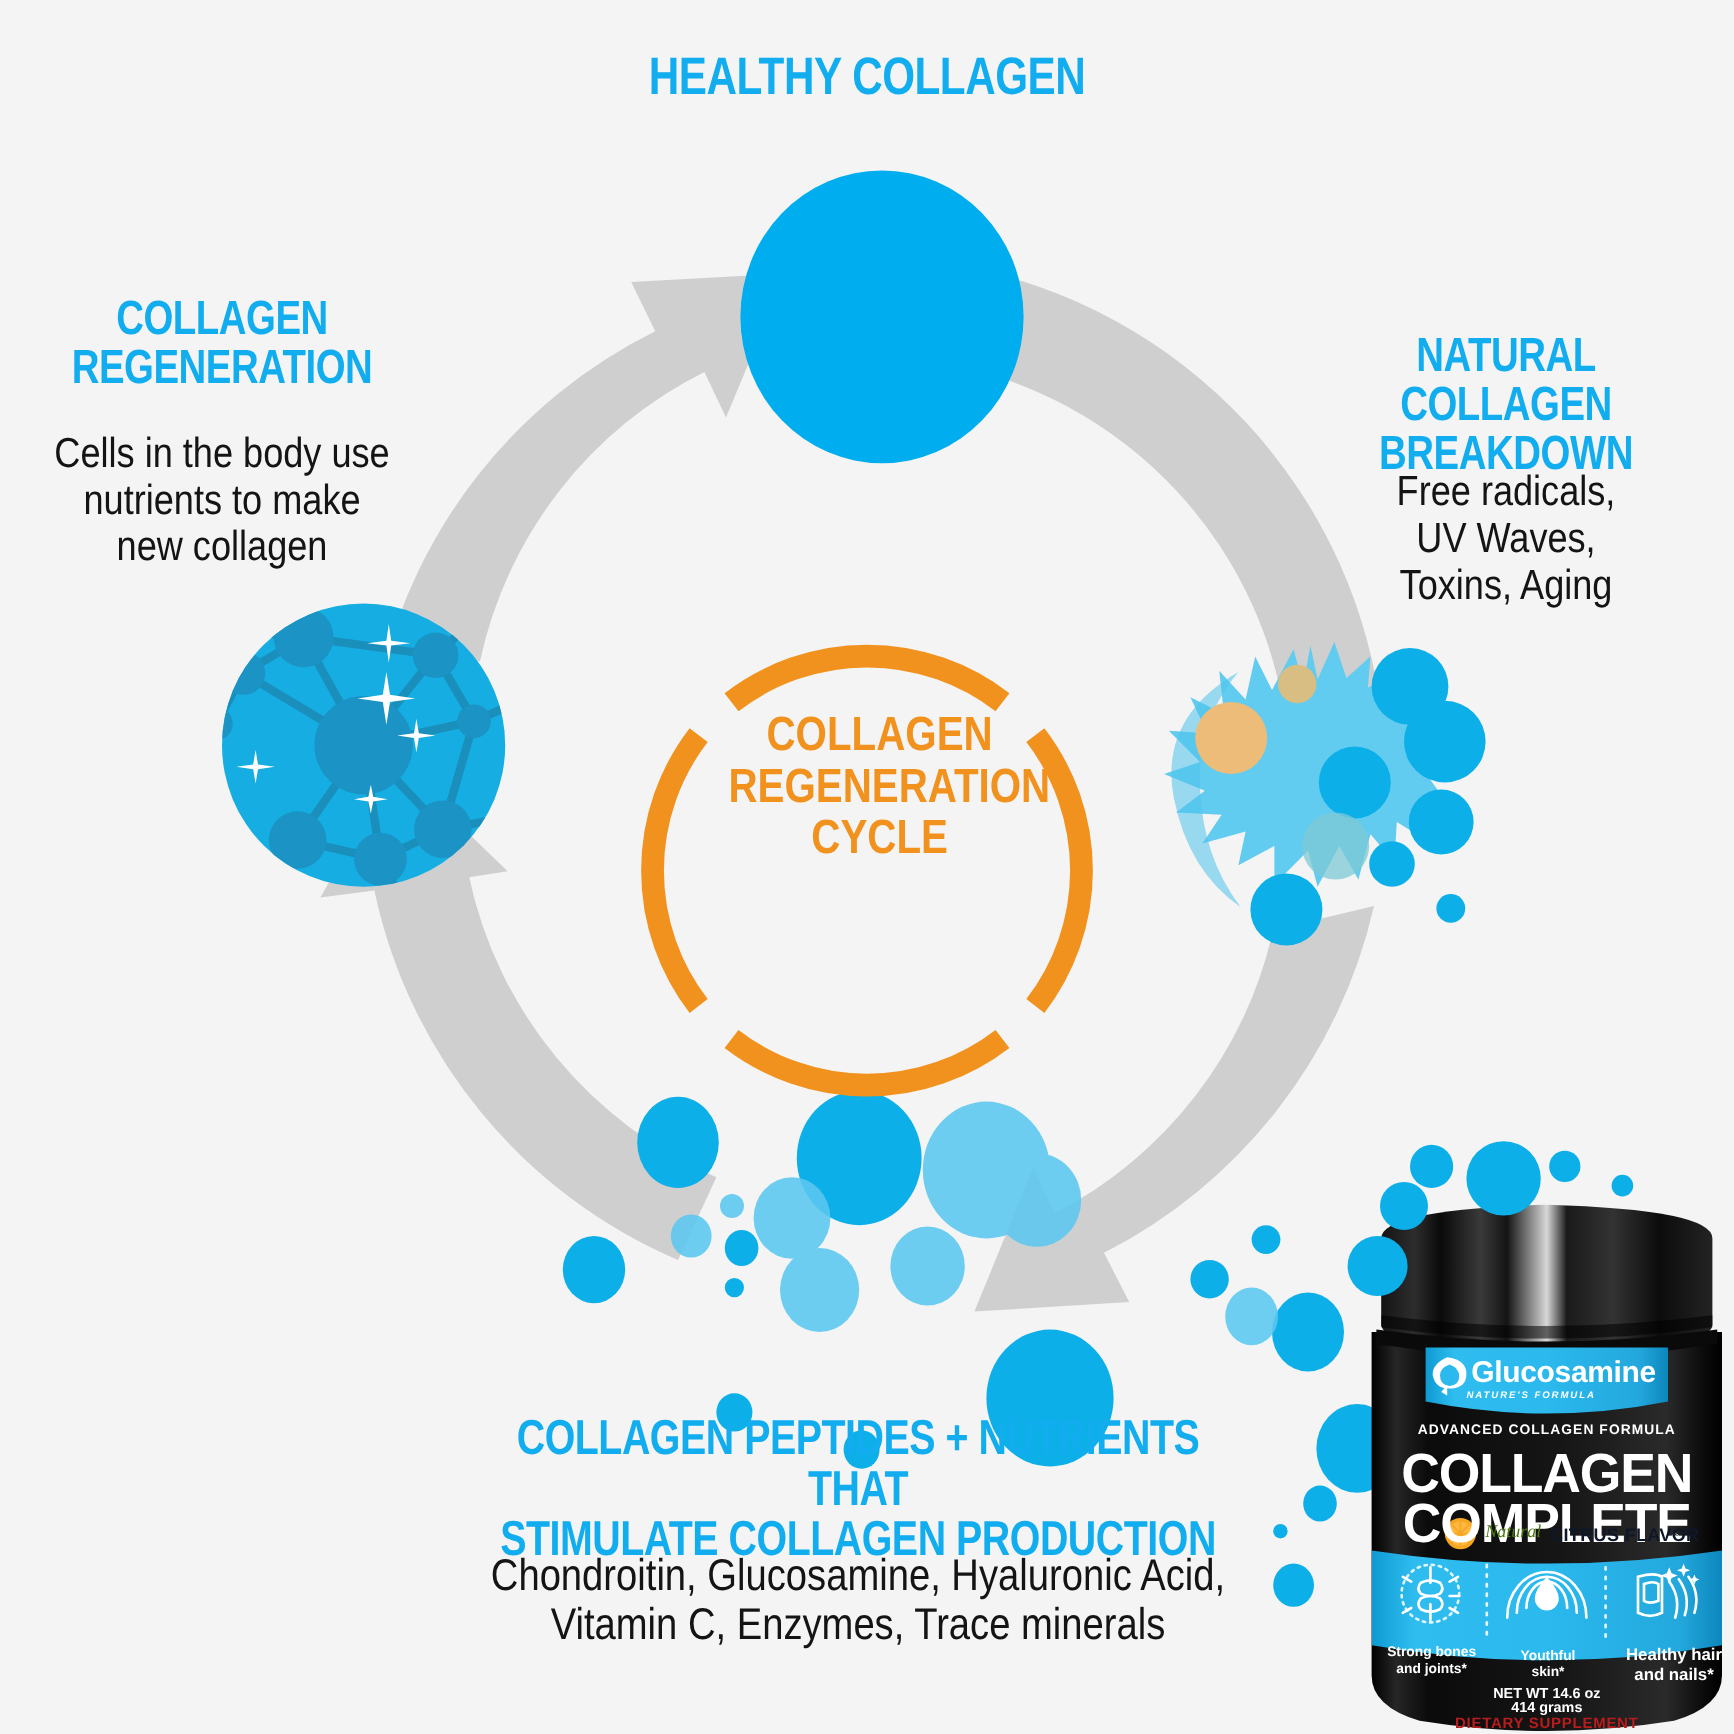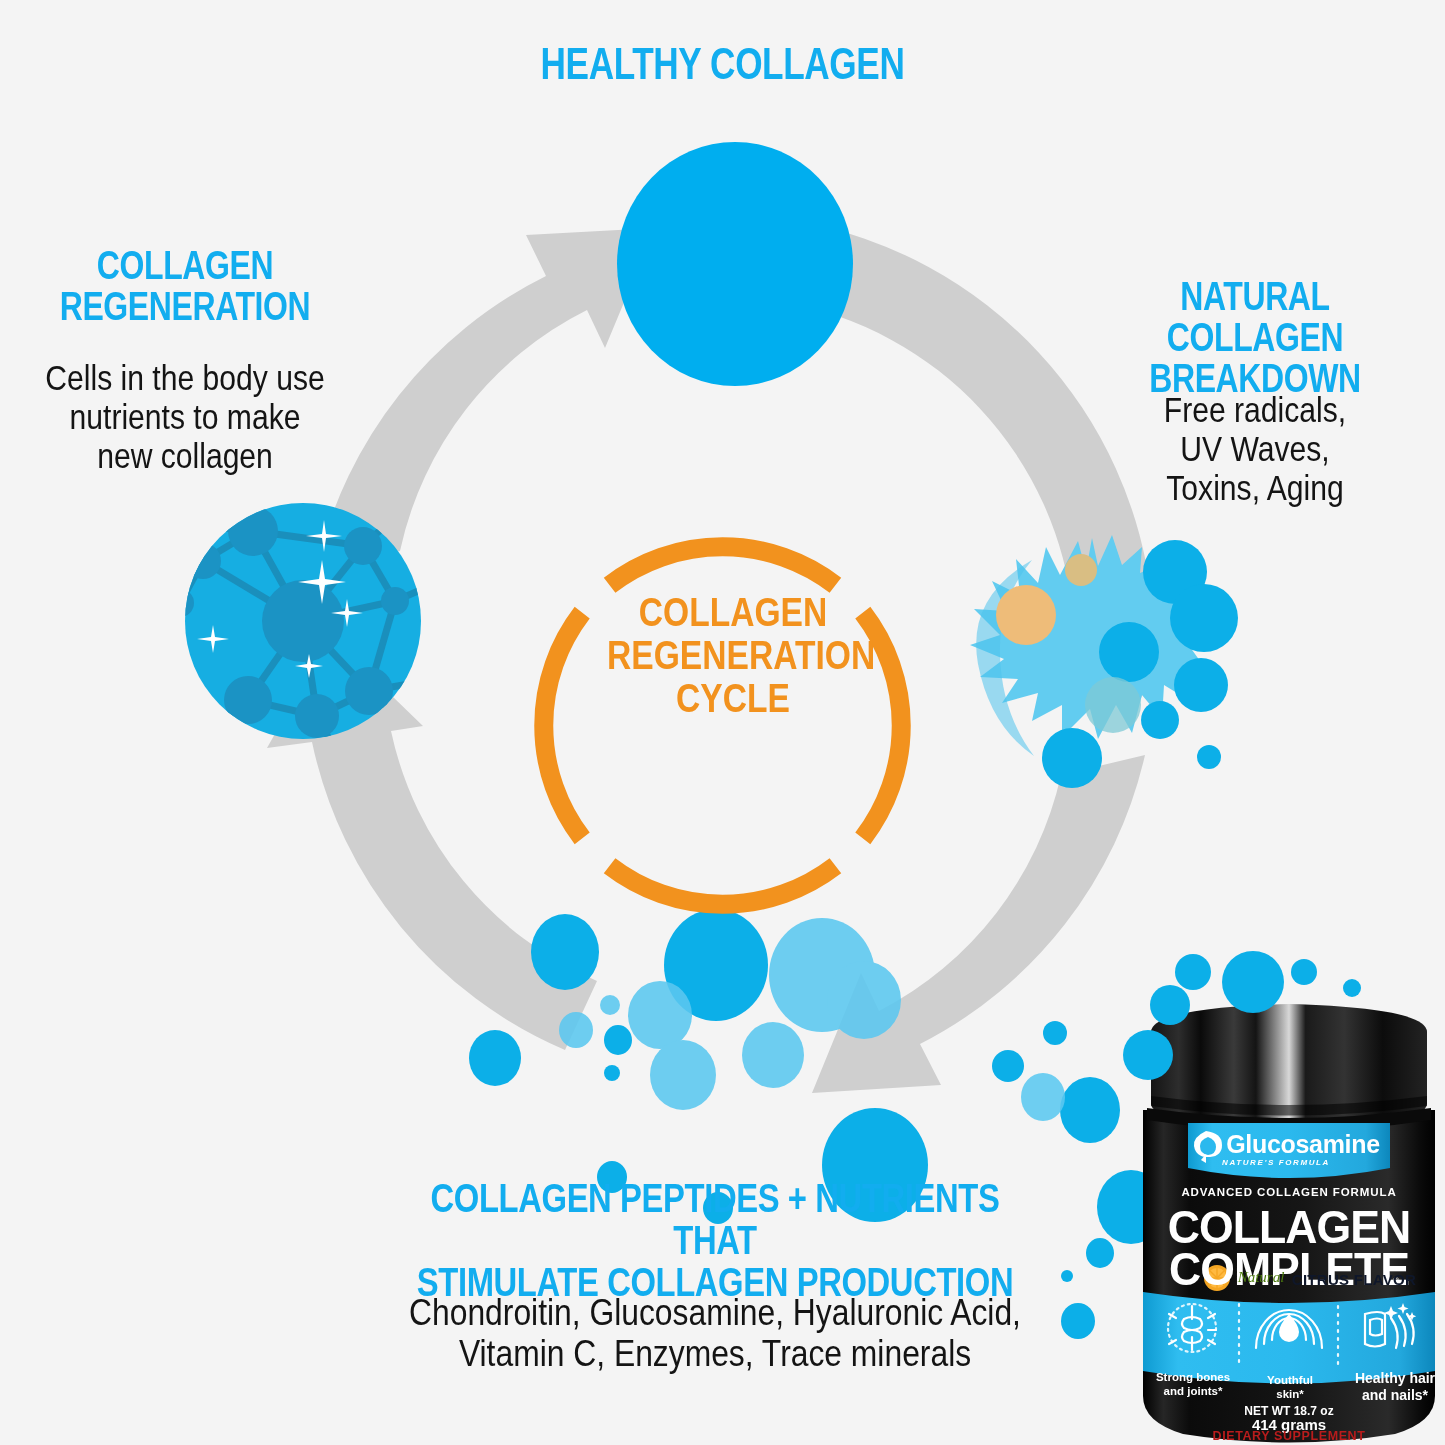--- a/index.html
+++ b/index.html
@@ -432,22 +432,22 @@
     <div class="jar-txt" style="left:156px; top:279px; width:130px; font-size:15px; font-weight:bold;
                 color:#0f172a; letter-spacing:0.3px;">CITRUS FLAVOR</div>
 
     <div class="jar-txt" style="left:10px; top:378px; width:100px; font-size:11.5px; font-weight:bold; line-height:1.22;">Strong bones
 and joints*</div>
     <div class="jar-txt" style="left:112px; top:381px; width:90px; font-size:11.5px; font-weight:bold; line-height:1.22;">Youthful
 skin*</div>
     <div class="jar-txt" style="left:212px; top:378px; width:100px; font-size:14px; font-weight:bold; line-height:1.22;">Healthy hair
 and nails*</div>
 
-    <div class="jar-txt" style="left:56px; top:412px; width:200px; font-size:12px; font-weight:bold;">NET WT 18.7 oz</div>
-    <div class="jar-txt" style="left:56px; top:424px; width:200px; font-size:15px; font-weight:bold;">414 grams</div>
+    <div class="jar-txt" style="left:56px; top:412px; width:200px; font-size:12px; font-weight:bold;">NET WT 14.6 oz</div>
+    <div class="jar-txt" style="left:56px; top:424px; width:200px; font-size:12px; font-weight:bold;">414 grams</div>
     <div class="jar-txt" style="left:46px; top:437px; width:220px; font-size:12.5px; font-weight:bold;
                 color:#b91c1c; letter-spacing:0.6px;">DIETARY SUPPLEMENT</div>
   </div>
 
   <svg class="layer" width="1445" height="1445" viewBox="0 0 1445 1445">
     <g fill="#0CAFE8">
       <circle cx="1253" cy="982" r="31"></circle>
       <circle cx="1170" cy="1005" r="20"></circle>
       <circle cx="1148" cy="1055" r="25"></circle>
       <circle cx="1304" cy="972" r="13"></circle>

